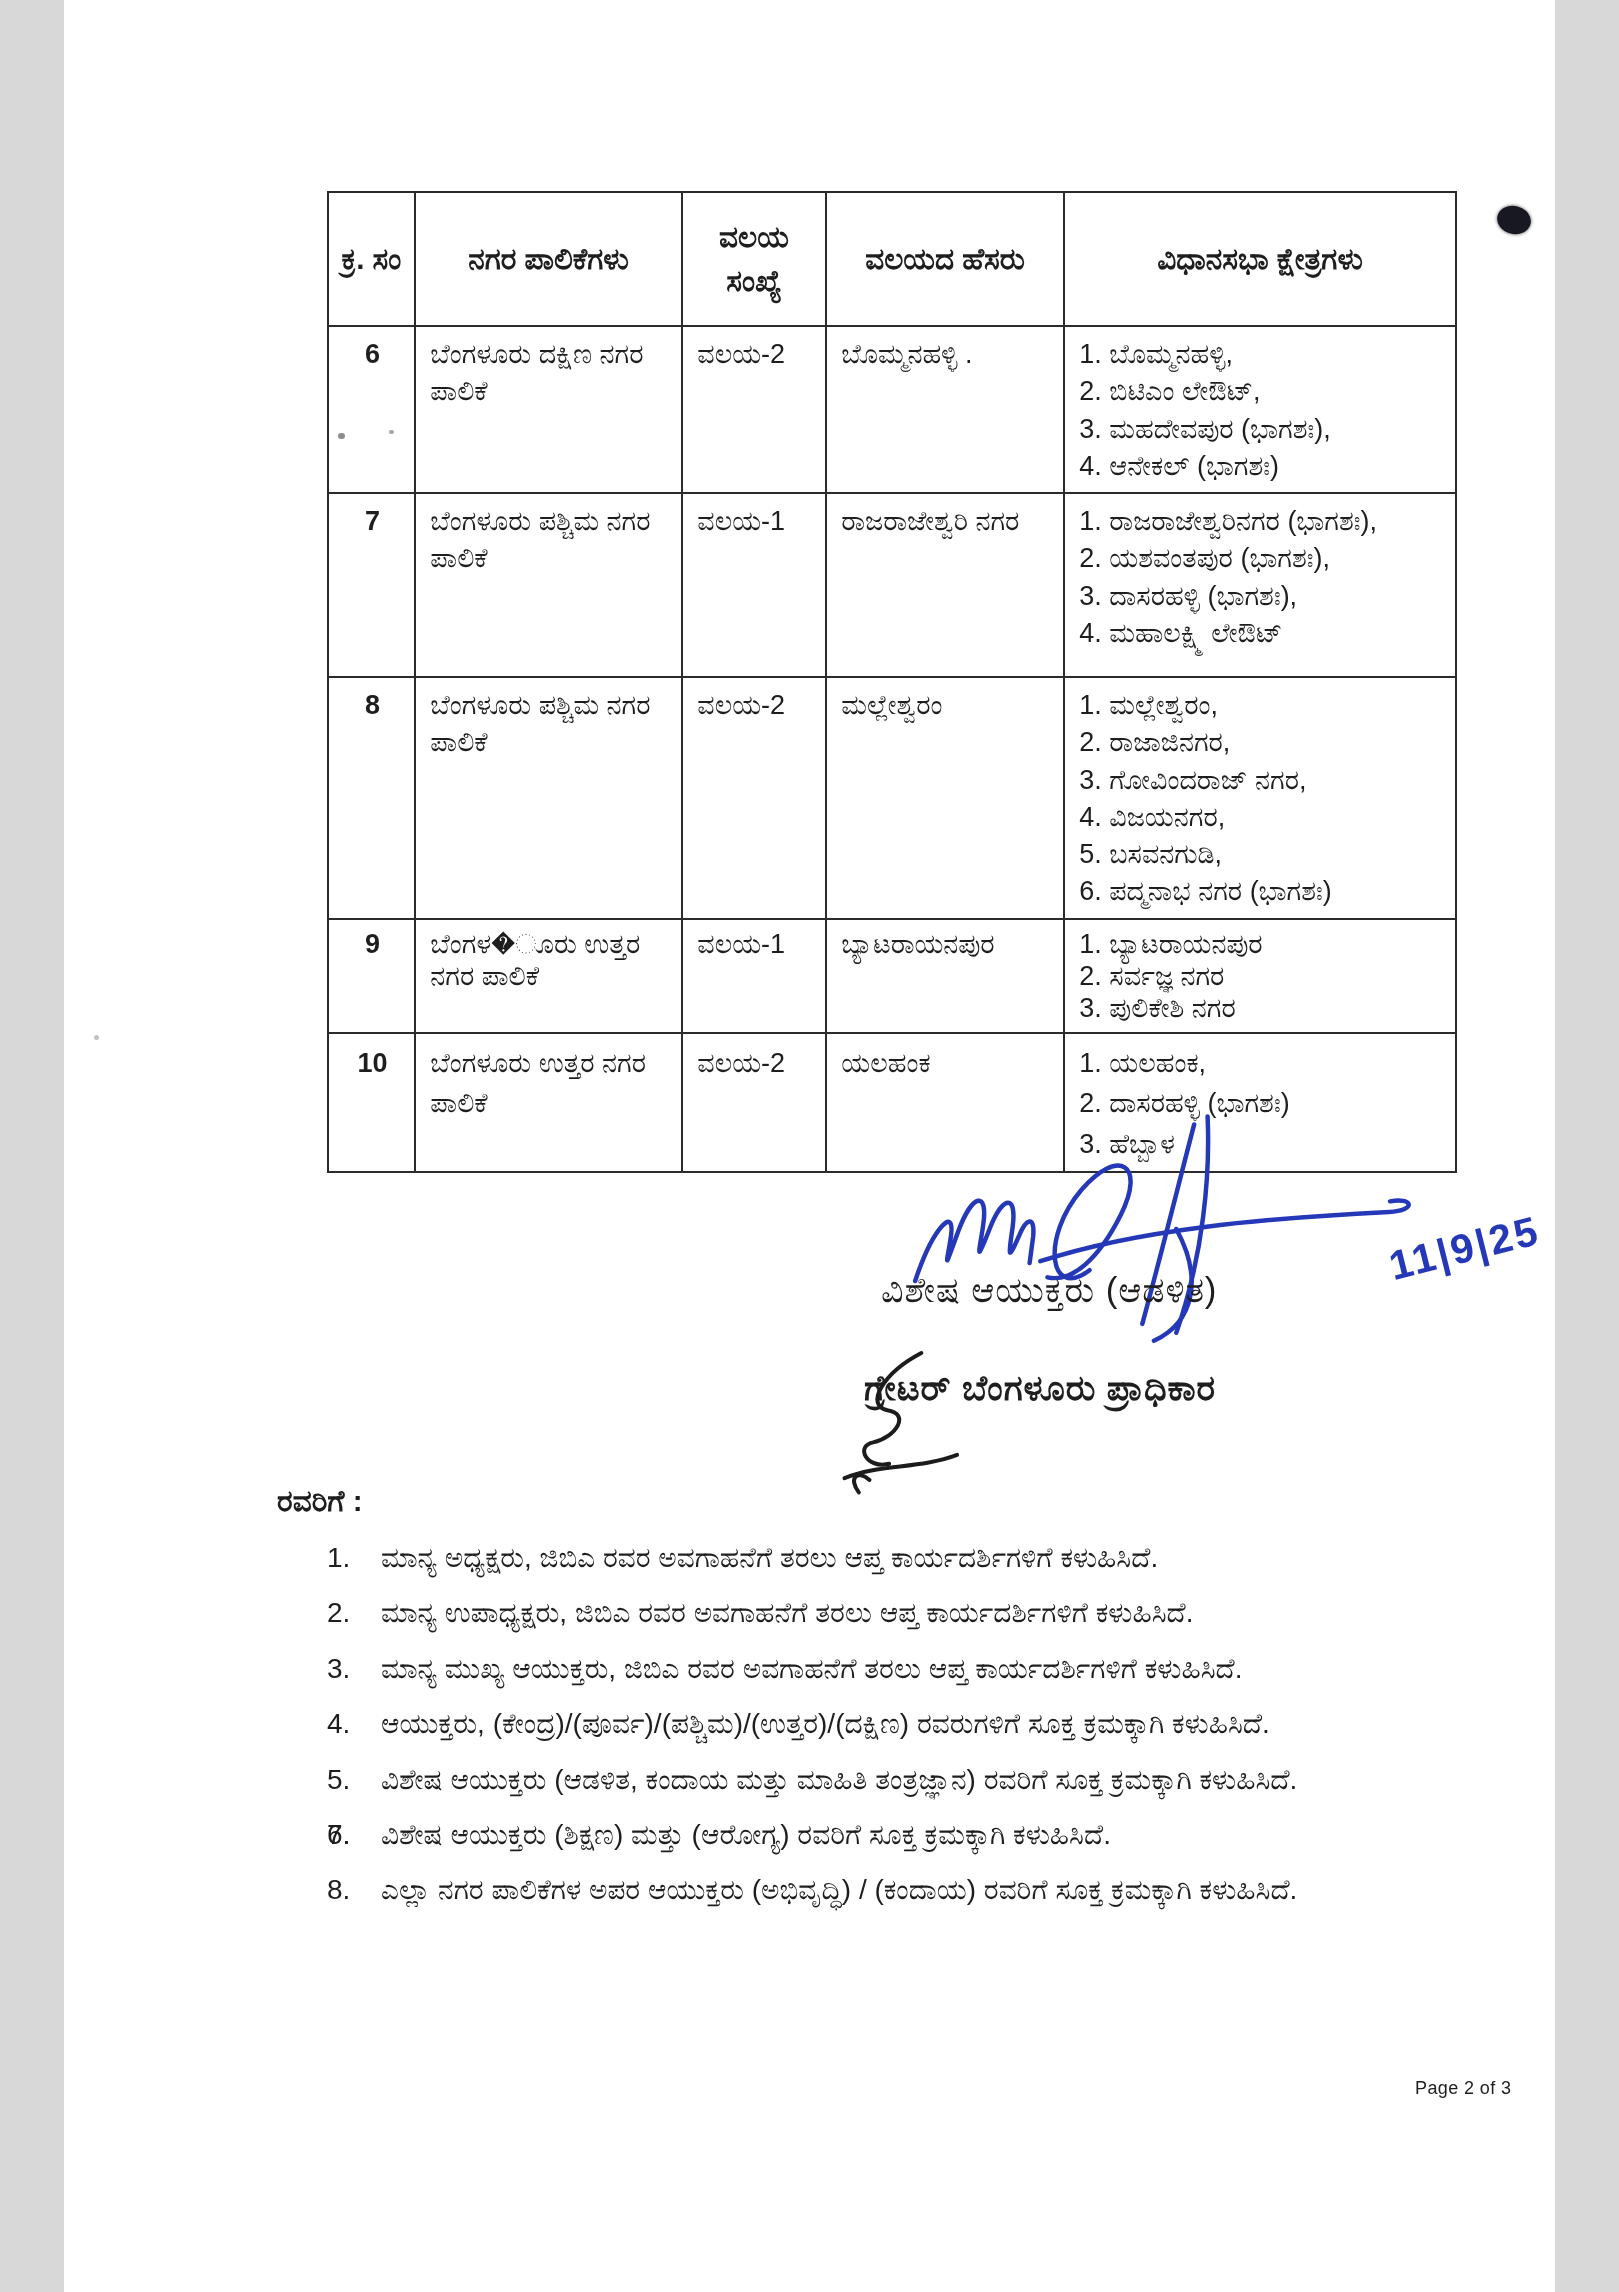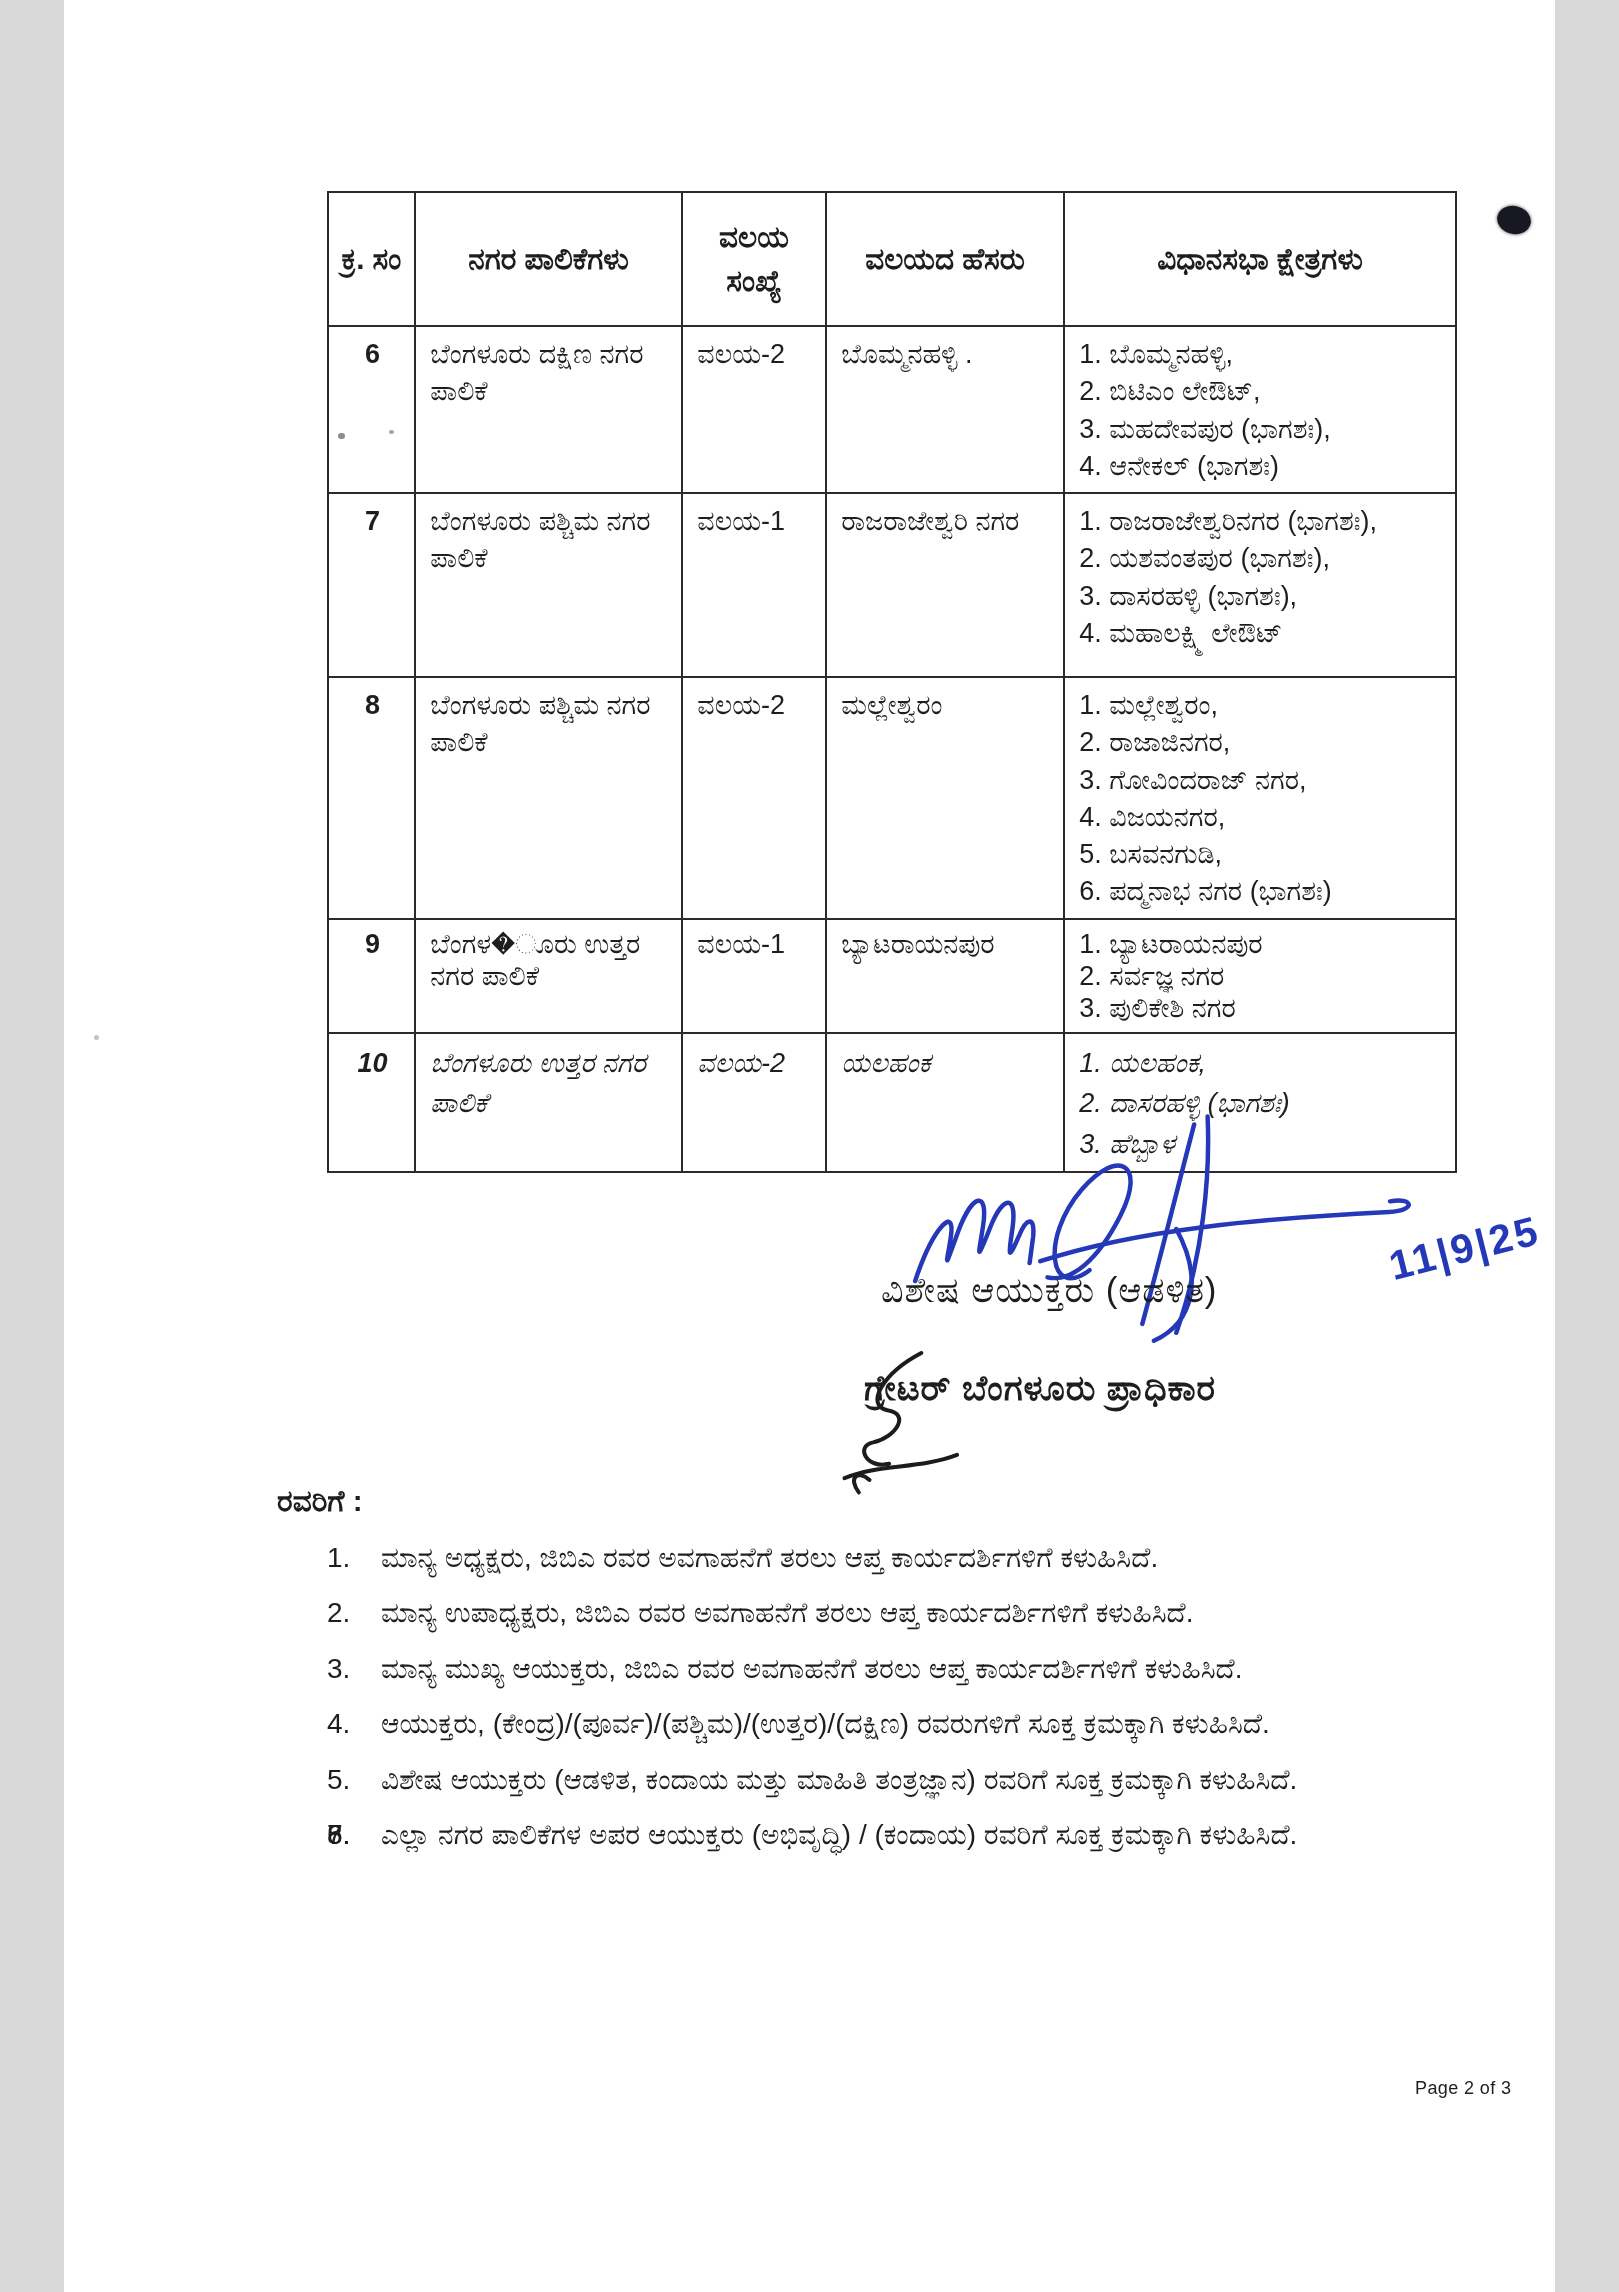--- a/index.html
+++ b/index.html
@@ -35,21 +35,21 @@
     height:134px;
     padding:7.2px 5.4px;
   }
   .cell-sl{text-align:center;font-weight:700;font-size:26px;padding-top:12.5px;}
   .row-6{height:152px}
   .row-7{height:184px}
   .row-8{height:215px}
   .row-9{height:93px}
   .row-9 td{line-height:1.18;}
   .row-10{height:124px}
-  .row-10 td{line-height:1.5;font-style:italic;}
+  .row-10 td{line-height:1.5;}
   .const-line{white-space:nowrap;overflow:visible;}
   
   .approval-note{
     position:absolute;left:220px;top:1229px;
     font-size:28px;line-height:1.65;
   }
   
   .sig-scribble{position:absolute;left:842px;top:1111px;width:537px;height:237px;}
   .sig-designation{
     position:absolute;left:817px;top:1270px;
@@ -233,20 +233,21 @@
     </div>
     <div class="recipient-item">
       <span class="recipient-no">5.</span>
       <span>ವಿಶೇಷ ಆಯುಕ್ತರು (ಆಡಳಿತ, ಕಂದಾಯ ಮತ್ತು ಮಾಹಿತಿ ತಂತ್ರಜ್ಞಾನ) ರವರಿಗೆ ಸೂಕ್ತ ಕ್ರಮಕ್ಕಾಗಿ ಕಳುಹಿಸಿದೆ.</span>
     </div>
     <div class="recipient-item">
       <span class="recipient-no">6.</span>
     </div>
     <div class="recipient-item">
       <span class="recipient-no">7.</span>
+      <span>ವಿಶೇಷ ಆಯುಕ್ತರು (ಶಿಕ್ಷಣ) ಮತ್ತು (ಆರೋಗ್ಯ) ರವರಿಗೆ ಸೂಕ್ತ ಕ್ರಮಕ್ಕಾಗಿ ಕಳುಹಿಸಿದೆ.</span>
     </div>
     <div class="recipient-item">
       <span class="recipient-no">8.</span>
       <span>ಎಲ್ಲಾ ನಗರ ಪಾಲಿಕೆಗಳ ಅಪರ ಆಯುಕ್ತರು (ಅಭಿವೃದ್ಧಿ) / (ಕಂದಾಯ) ರವರಿಗೆ ಸೂಕ್ತ ಕ್ರಮಕ್ಕಾಗಿ ಕಳುಹಿಸಿದೆ.</span>
     </div>
   </div>
 
   <div class="page-footer">Page 2 of 3</div>
 
 </div>

